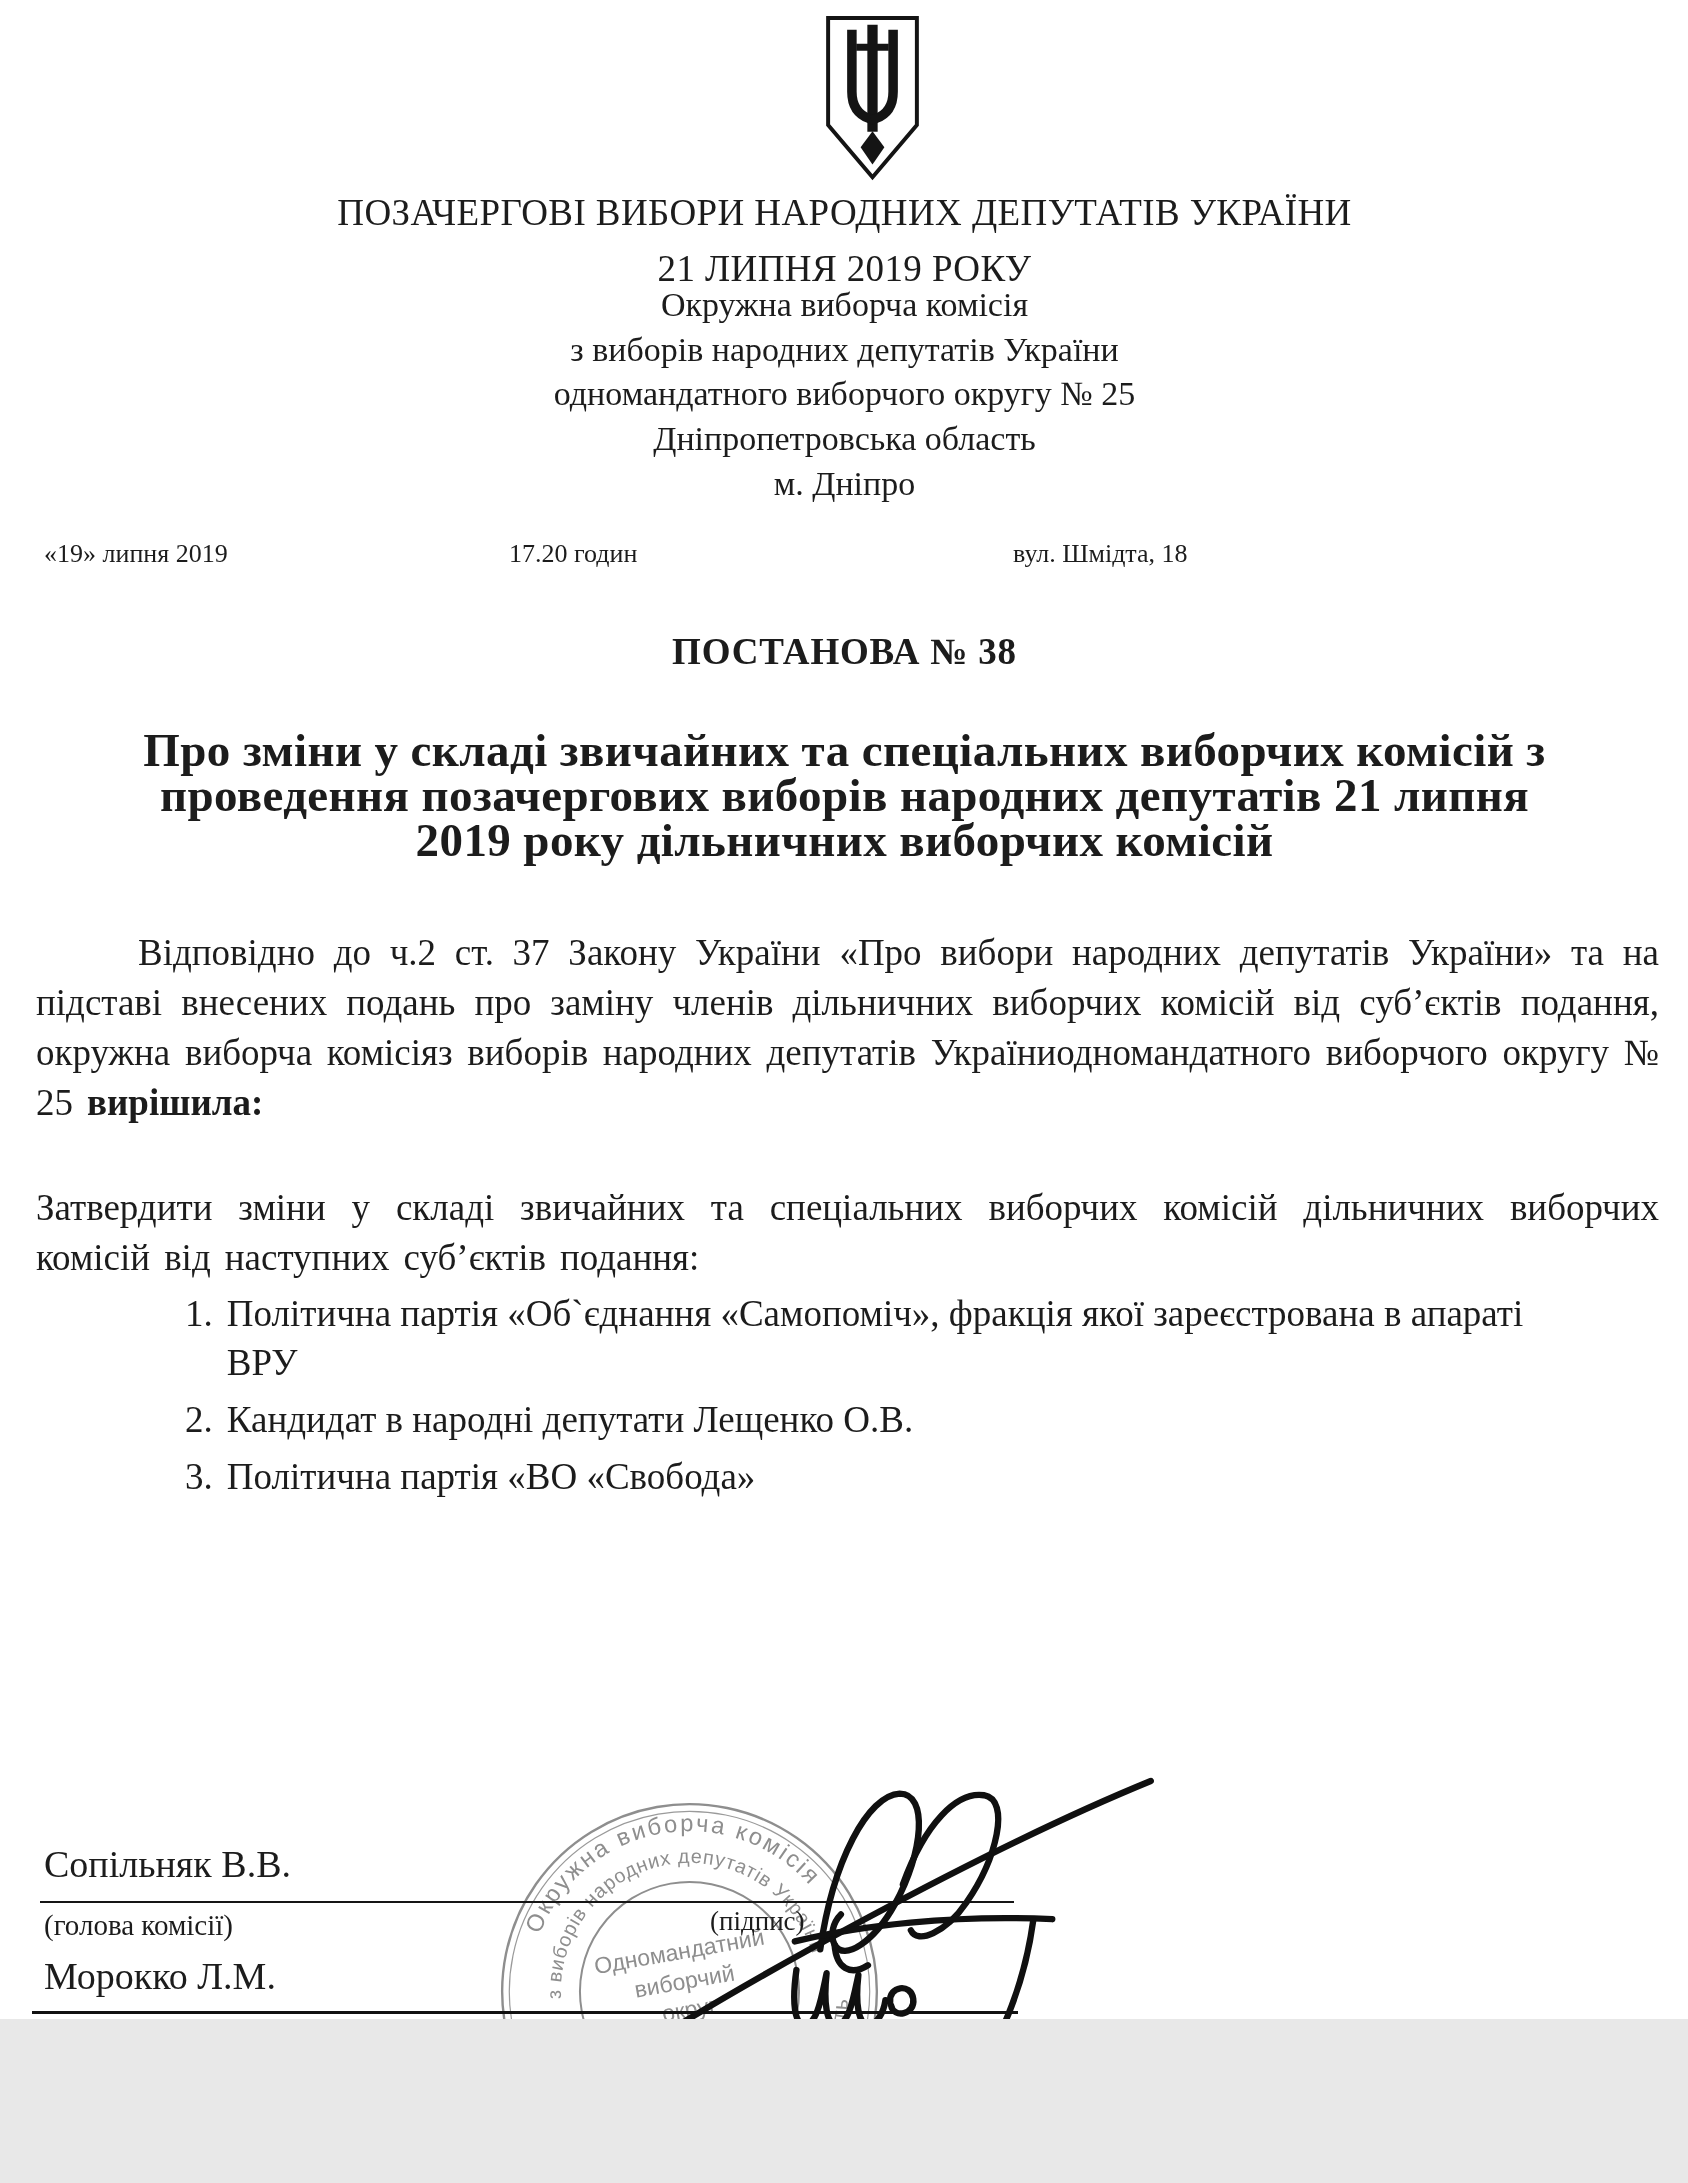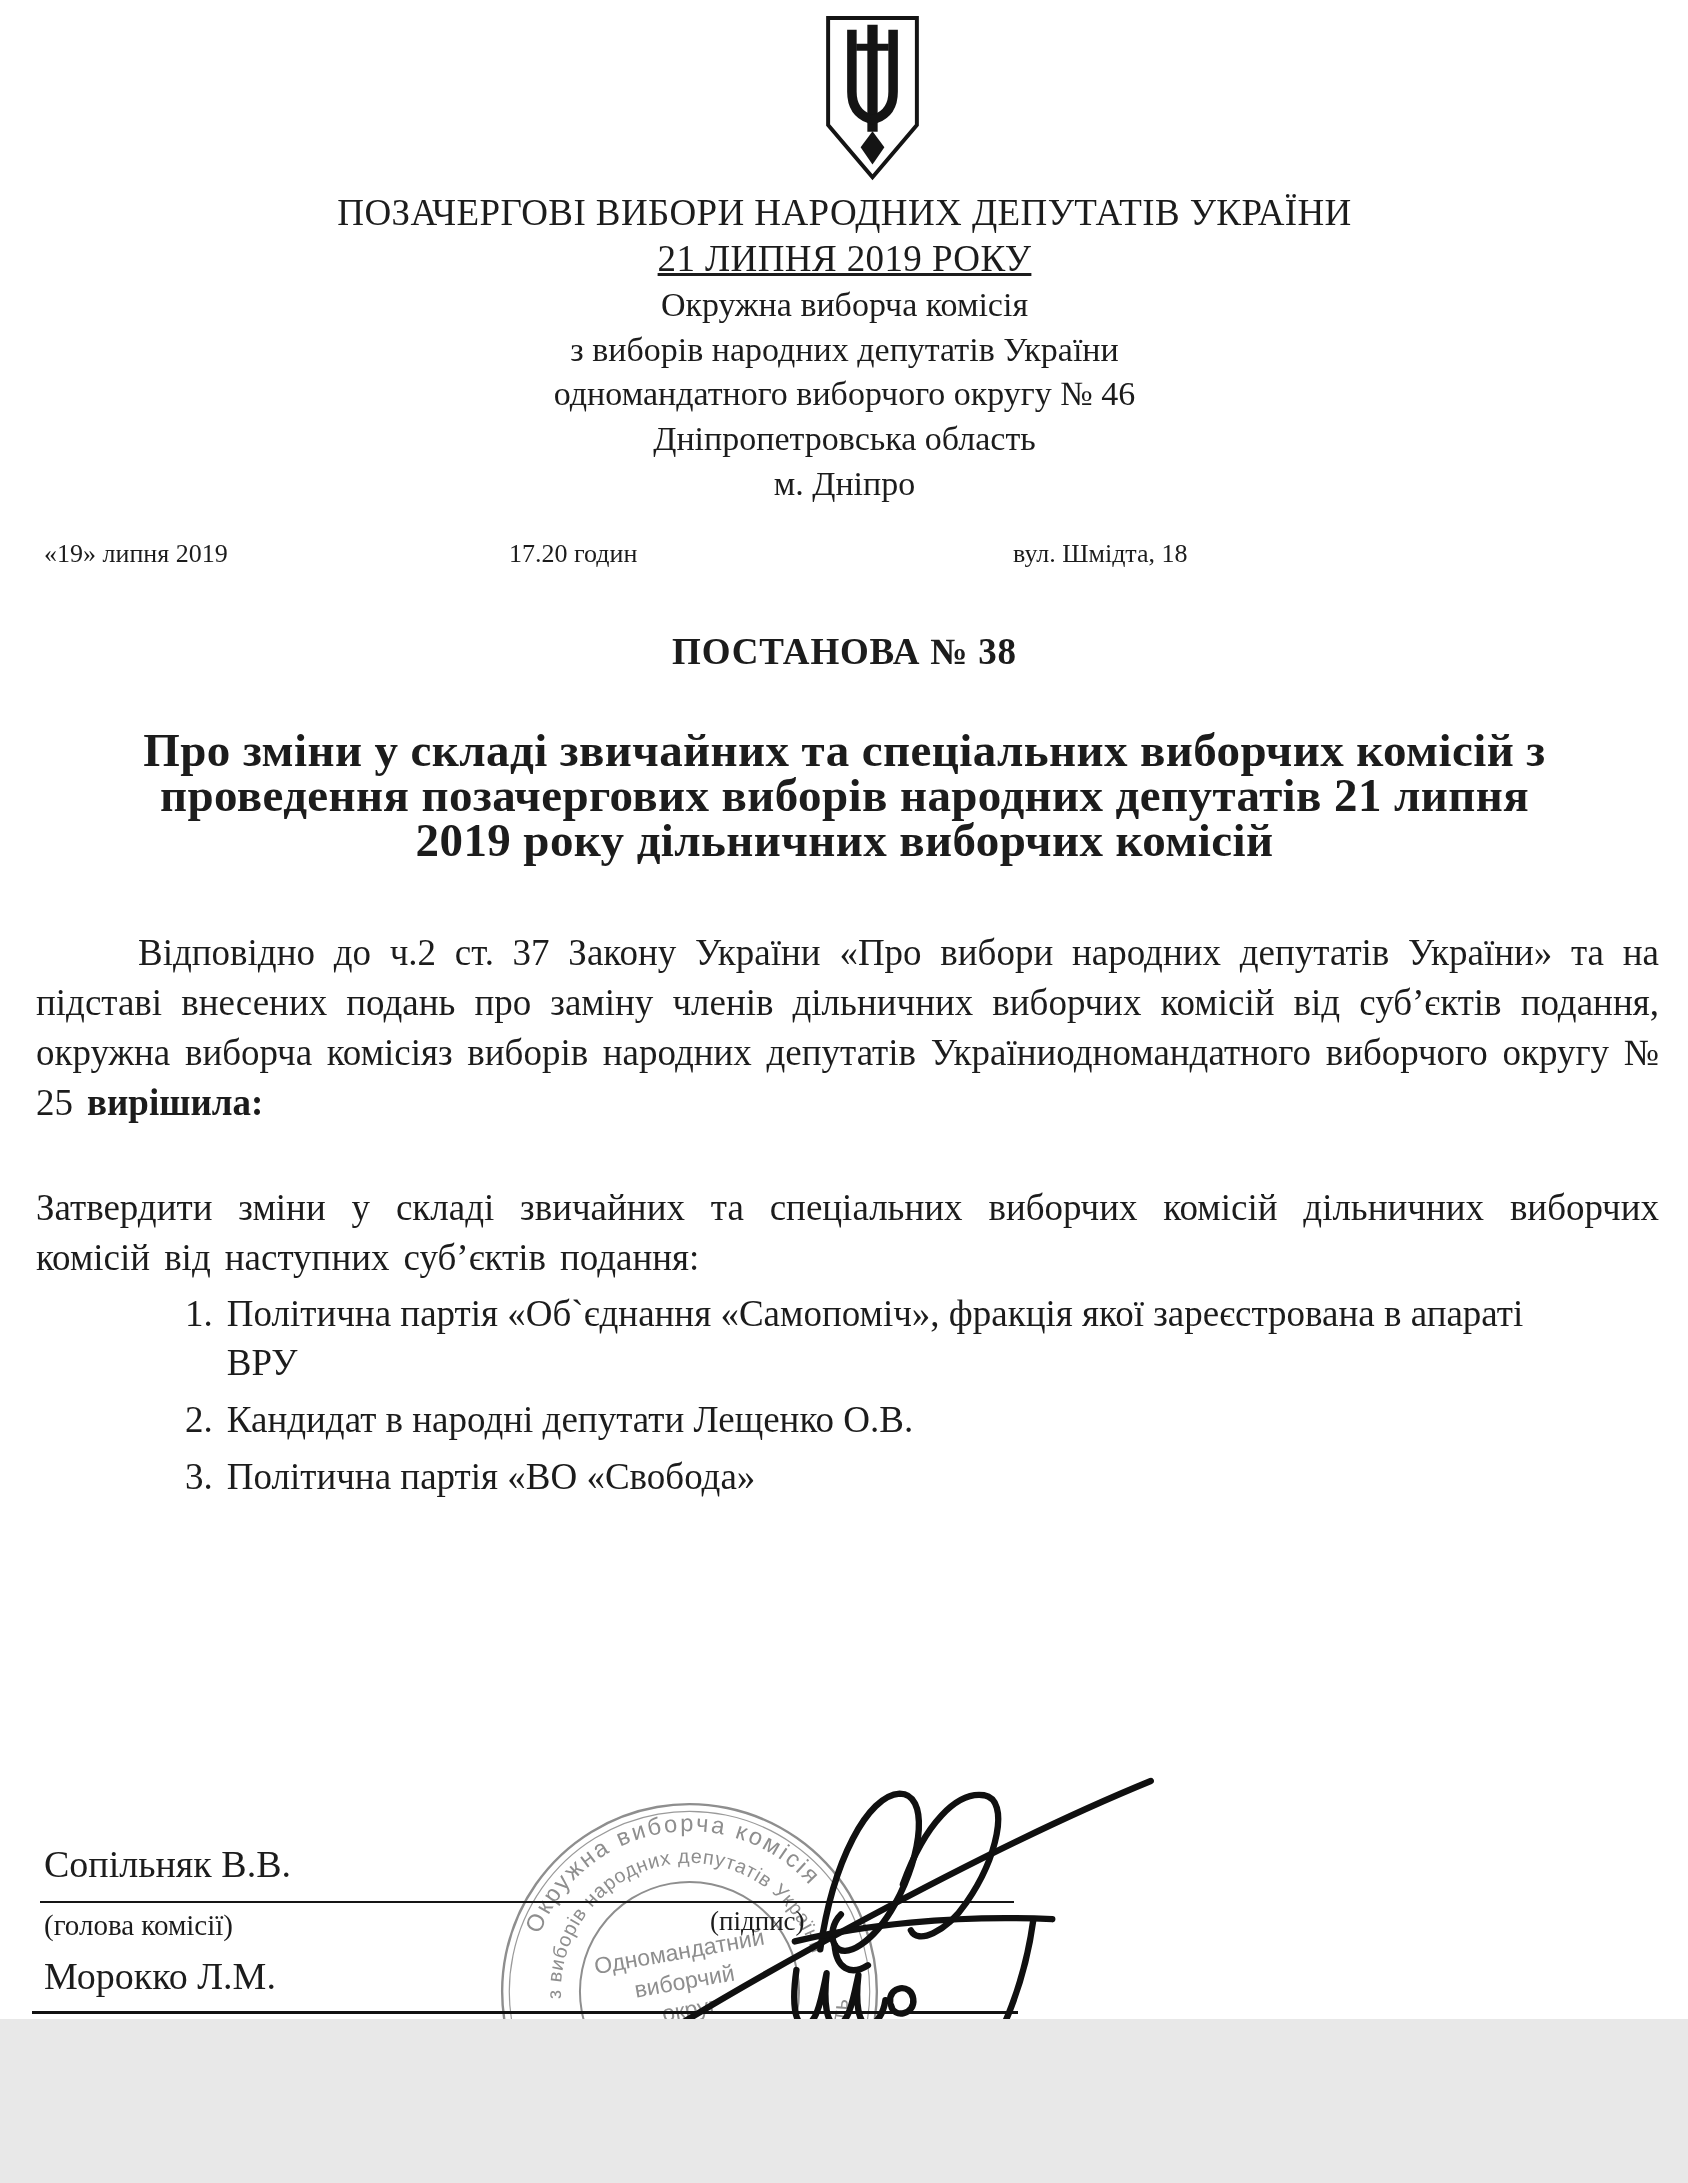--- a/index.html
+++ b/index.html
@@ -40,24 +40,24 @@
     <g stroke="#141414" fill="none" stroke-linecap="square">
       <path d="M62 20 V142" stroke-width="13"></path>
       <path d="M46 42 H78" stroke-width="9"></path>
       <path d="M36 26 V98 Q36 124 58 132" stroke-width="12"></path>
       <path d="M88 26 V98 Q88 124 66 132" stroke-width="12"></path>
     </g>
     <path d="M62 148 l15 20 l-15 22 l-15 -22 Z" fill="#141414"></path>
   </svg>
 
   <div class="abs ctr hdr-big" style="top:191px;">ПОЗАЧЕРГОВІ ВИБОРИ НАРОДНИХ ДЕПУТАТІВ УКРАЇНИ</div>
-  <div class="abs ctr hdr-big" style="top:237px;text-decoration:underline;">21 ЛИПНЯ 2019 РОКУ</div>
+  <div class="abs ctr hdr-big" style="top:247px;">21 ЛИПНЯ 2019 РОКУ</div>
   <div class="abs ctr hdr-med" style="top:286px;">Окружна виборча комісія</div>
   <div class="abs ctr hdr-med" style="top:331px;">з виборів народних депутатів України</div>
-  <div class="abs ctr hdr-med" style="top:375px;">одномандатного виборчого округу № 46</div>
+  <div class="abs ctr hdr-med" style="top:375px;">одномандатного виборчого округу № 25</div>
   <div class="abs ctr hdr-med" style="top:420px;">Дніпропетровська область</div>
   <div class="abs ctr hdr-med" style="top:465px;">м. Дніпро</div>
 
   <div class="abs meta" style="left:44px;top:539px;">«19» липня 2019</div>
   <div class="abs meta" style="left:509px;top:539px;">17.20 годин</div>
   <div class="abs meta" style="left:1013px;top:539px;">вул. Шмідта, 18</div>
 
   <div class="abs ctr doc-title" style="top:630px;">ПОСТАНОВА № 38</div>
 
   <div class="abs subject" style="top:728px;">Про зміни у складі  звичайних та спеціальних виборчих комісій з проведення позачергових виборів народних депутатів 21 липня 2019 року дільничних виборчих комісій</div>

